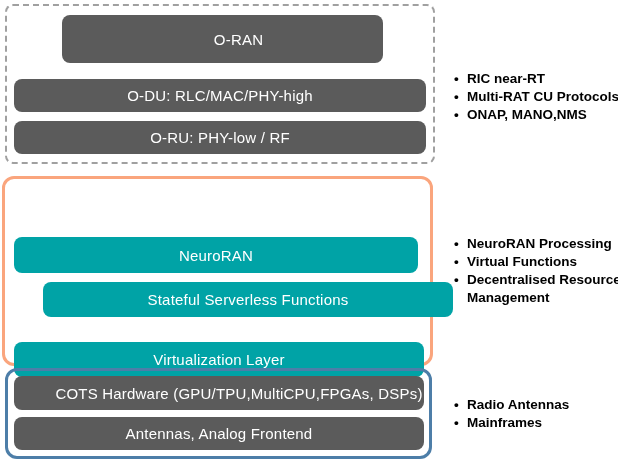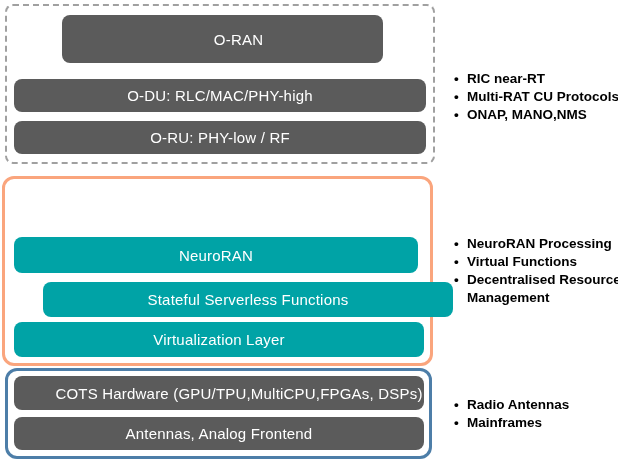--- a/index.html
+++ b/index.html
@@ -98,21 +98,21 @@
 
   <ul class="bullet-list" id="bullets-oran">
     <li>RIC near-RT</li>
     <li>Multi-RAT CU Protocols</li>
     <li>ONAP, MANO,NMS</li>
   </ul>
 
   <div class="section" id="sec-neuro" style="border-color: rgb(250, 165, 125);">
     <div class="box" id="box-nran" style="background-color: rgb(0, 163, 166);">NeuroRAN</div>
     <div class="box" id="box-ssf" style="background-color: rgb(0, 163, 166);">Stateful Serverless Functions</div>
-    <div class="box" id="box-virt" style="background-color: rgb(0, 163, 166);">Virtualization Layer</div>
+    <div class="box" id="box-virt" style="background-color: rgb(0, 163, 166); margin-top: 20px;">Virtualization Layer</div>
   </div>
 
   <ul class="bullet-list" id="bullets-neuro">
     <li>NeuroRAN Processing</li>
     <li>Virtual Functions</li>
     <li>Decentralised Resource Management</li>
   </ul>
 
   <div class="section" id="sec-hw" style="border-color: rgb(77, 126, 168);">
     <div class="box" id="box-cots" style="background-color: rgb(91, 91, 91); padding-left: 40px;">COTS Hardware (GPU/TPU,MultiCPU,FPGAs, DSPs)</div>

